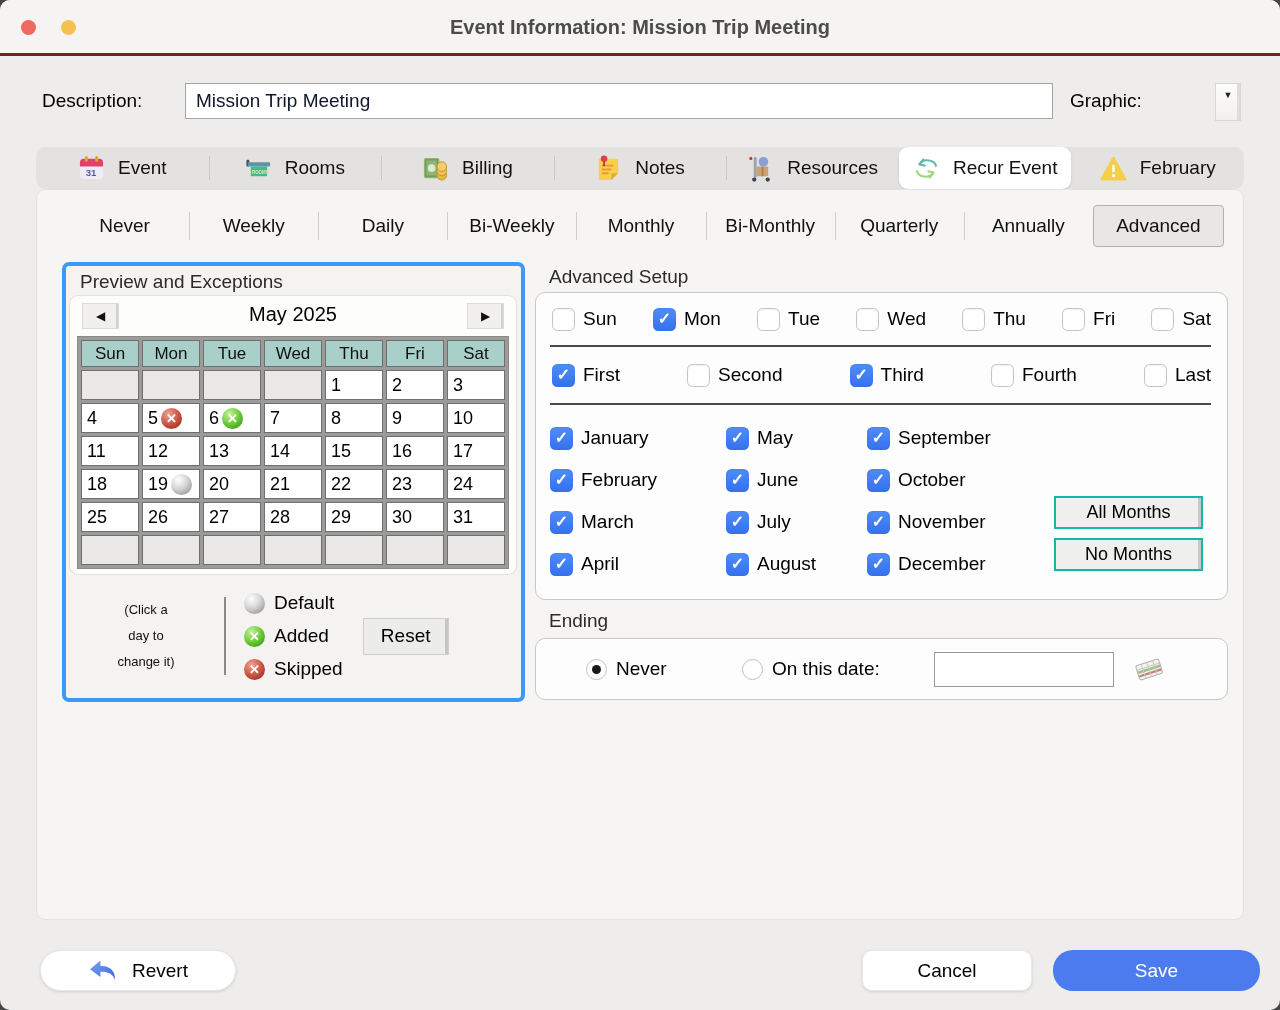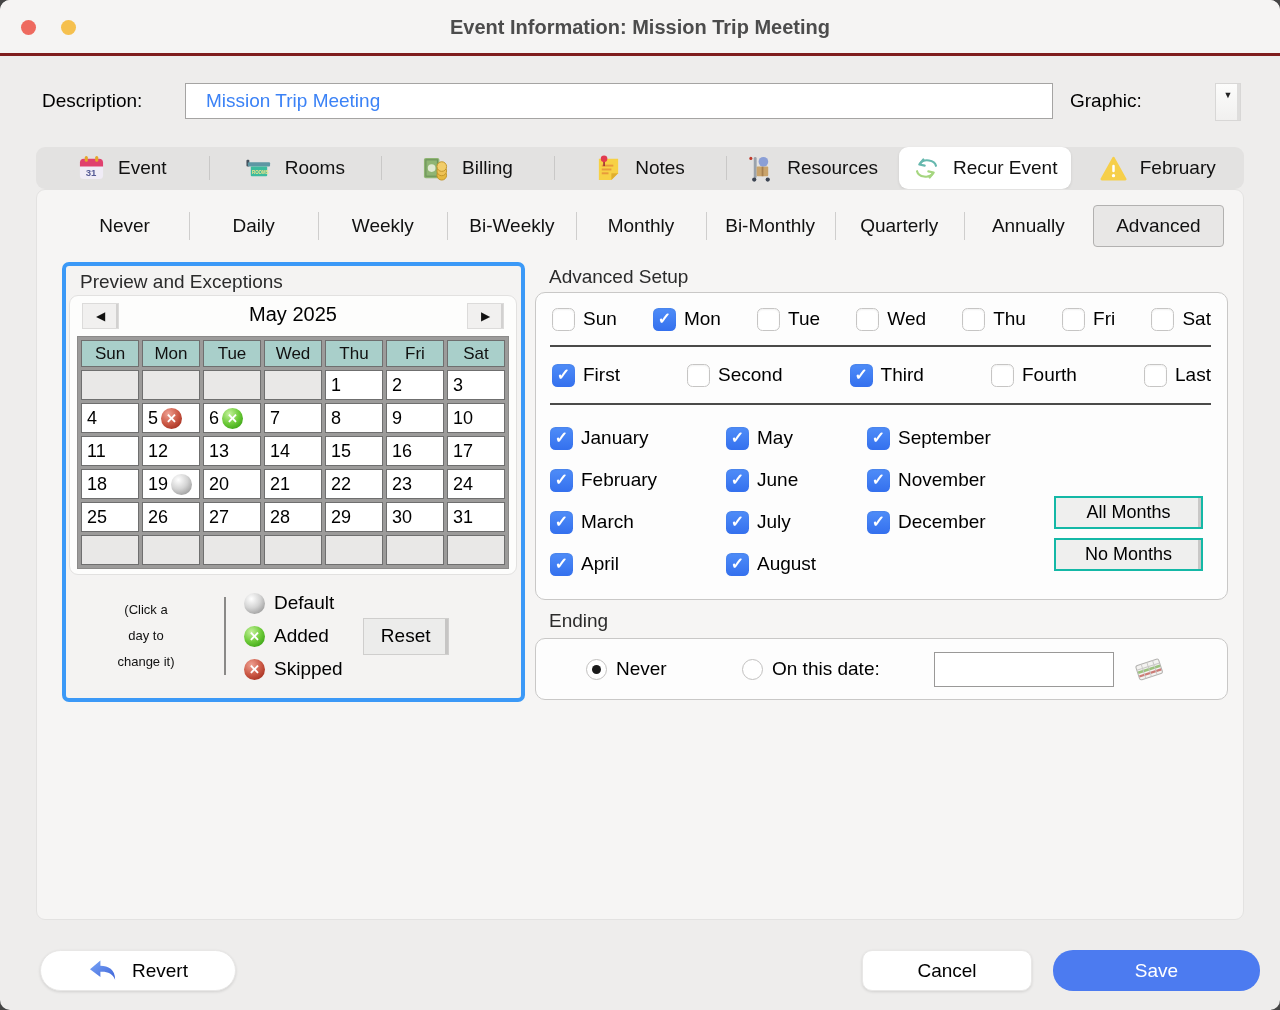--- a/index.html
+++ b/index.html
@@ -7,21 +7,21 @@
 
   
   .titlebar{position:absolute;left:0;top:0;width:1280px;height:56px;background:#f5f4f3;border-bottom:3px solid #7f1d1d;box-sizing:border-box;}
   .dot{position:absolute;top:20px;width:15px;height:15px;border-radius:50%;}
   .dot.red{left:21px;background:#ee6a5f;}
   .dot.yellow{left:61px;background:#f5c04e;}
   .win-title{line-height:55px;text-align:center;font-size:20px;font-weight:bold;color:#4c4c4c;}
 
   
   .flabel{position:absolute;font-size:19px;color:#000;}
-  .desc-input{position:absolute;left:185px;top:83px;width:868px;height:36px;box-sizing:border-box;border:1px solid #a5a4a3;background:#fff;font-family:"Liberation Sans",sans-serif;font-size:19px;padding:0 20px;color:#3b82f6;outline:none;}
+  .desc-input{position:absolute;left:185px;top:83px;width:868px;height:36px;box-sizing:border-box;border:1px solid #a5a4a3;background:#fff;font-family:"Liberation Sans",sans-serif;font-size:19px;padding:0 10px;color:#0f172a;outline:none;}
   .graphic-btn{position:absolute;left:1215px;top:83px;width:26px;height:38px;background:linear-gradient(#fcfcfb,#f1f0ef);border:1px solid #d8d7d6;box-shadow:inset -3px 0 0 #dedddc;box-sizing:border-box;display:flex;justify-content:center;padding-top:6px;font-size:9px;color:#222;}
 
   
   .tabbar{position:absolute;left:36px;top:147px;width:1208px;height:42px;background:#e3e2e1;border-radius:9px;display:flex;}
   .main-tab{flex:1;display:flex;align-items:center;justify-content:center;gap:13px;font-size:19px;color:#111;position:relative;border-radius:9px;}
   .main-tab:not(.selected)+.main-tab:not(.selected)::before{content:"";position:absolute;left:0;top:9px;bottom:9px;width:1px;background:#c9c8c7;}
   .main-tab.selected{background:#fff;box-shadow:0 1px 3px rgba(0,0,0,.10);}
   .tab-icon{width:27px;height:27px;flex:none;display:flex;}
 
   
@@ -193,22 +193,22 @@
           </svg>
       </span>
       <span>February</span>
     </div>
   </div>
 
   <div class="content-panel"></div>
 
   <div class="freq-row">
       <div class="freq-tab">Never</div>
+      <div class="freq-tab">Weekly</div>
       <div class="freq-tab">Daily</div>
-      <div class="freq-tab">Weekly</div>
       <div class="freq-tab">Bi-Weekly</div>
       <div class="freq-tab">Monthly</div>
       <div class="freq-tab">Bi-Monthly</div>
       <div class="freq-tab">Quarterly</div>
       <div class="freq-tab">Annually</div>
       <div class="freq-tab selected">Advanced</div>
     </div>
 
   <div class="preview-panel">
     <div class="preview-title">Preview and Exceptions</div>
@@ -558,20 +558,24 @@
           <span>August</span>
         </label>
       </div>
     <div class="month-col" style="left:331px;">
         <label class="cb-item">
           <span class="cb checked"></span>
           <span>September</span>
         </label>
         <label class="cb-item">
           <span class="cb checked"></span>
+          <span>October</span>
+        </label>
+        <label class="cb-item">
+          <span class="cb checked"></span>
           <span>November</span>
         </label>
         <label class="cb-item">
           <span class="cb checked"></span>
           <span>December</span>
         </label>
       </div>
     <div class="small-btn" style="left:518px;top:203px;">All Months</div>
     <div class="small-btn" style="left:518px;top:245px;">No Months</div>
   </div>

